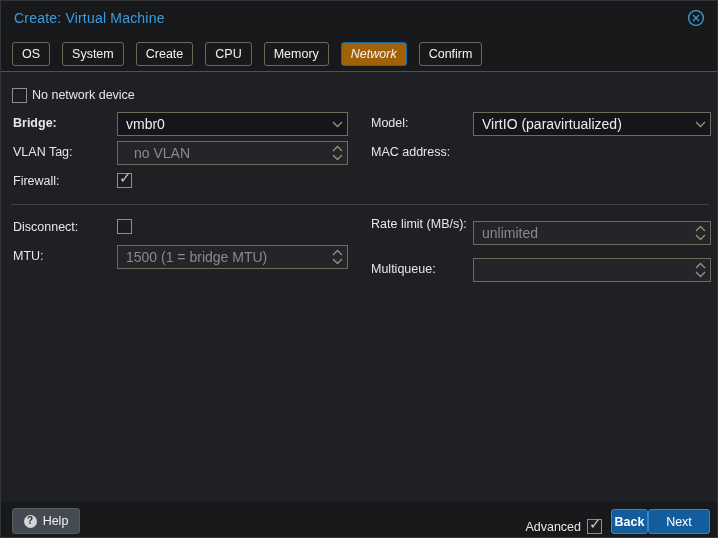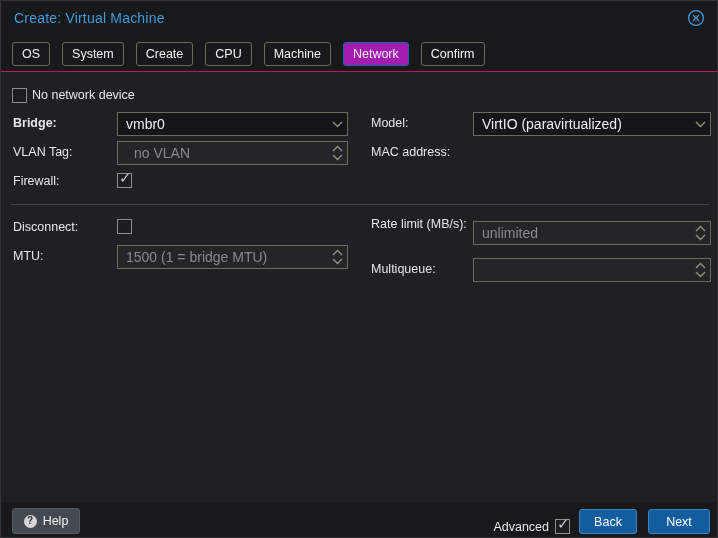--- a/index.html
+++ b/index.html
@@ -23,21 +23,21 @@
   }
 
   
   .tabs { position:absolute; left:11px; top:41px; display:flex; gap:12px; }
   .tab {
     height:24px; padding:0 9px; display:flex; align-items:center;
     border:1px solid #6e6a58; border-radius:3px;
     background:transparent; color:#f2f2f2; font-size:12.5px; cursor:pointer;
     white-space:nowrap;
   }
-  .tab.active { background:#a21caf; border-color:#1169ad; }
+  .tab.active { background:#a16207; border-color:#1169ad;font-style:italic; }
 
   
   .panel {
     position:absolute; left:0; top:70px; width:718px; height:533px;
     background:#1f2023;
     border-top:1px solid #be185d; border-bottom:1px solid #767262;
   }
 
   .lbl {
     position:absolute; font-size:12.5px; color:#e6e6e6; line-height:15px;
@@ -102,21 +102,21 @@
     border:1px solid #8f8f89; background:#1c1d20; cursor:pointer; margin-right:9px;
   }
   .cb-inline .mark {
     position:absolute; left:1px; top:-4px; font-size:15px; color:#c9c9c4; line-height:15px;
   }
   .btn-blue {
     height:25px; background:#135d9e; border:1px solid #3b83bd; border-radius:3px;
     color:#ffffff; font-size:12.5px; display:flex; align-items:center; justify-content:center;
     cursor:pointer;
   }
-  .btn-back { width:58px; margin-right:11px; }
+  .btn-back { width:37px; margin-right:0;font-weight:bold; }
   .btn-next { width:62px; }
 
   svg { display:block; }
 </style>
 </head>
 <body>
 
 <div class="window">
 
   <div class="title">Create: Virtual Machine</div>
@@ -126,21 +126,21 @@
       <line x1="6" y1="6" x2="12" y2="12" stroke="#3d9bdc" stroke-width="1.3"></line>
       <line x1="12" y1="6" x2="6" y2="12" stroke="#3d9bdc" stroke-width="1.3"></line>
     </svg>
   </div>
 
   <div class="tabs">
     <div class="tab">OS</div>
     <div class="tab">System</div>
     <div class="tab">Create</div>
     <div class="tab">CPU</div>
-    <div class="tab">Machine</div>
+    <div class="tab">Memory</div>
     <div class="tab active">Network</div>
     <div class="tab">Confirm</div>
   </div>
 
   <div class="panel">
 
     <div class="cb" style="left:11px; top:16px;">
       
     </div>
     <div class="lbl" style="left:31px; top:16px;">No network device</div>

